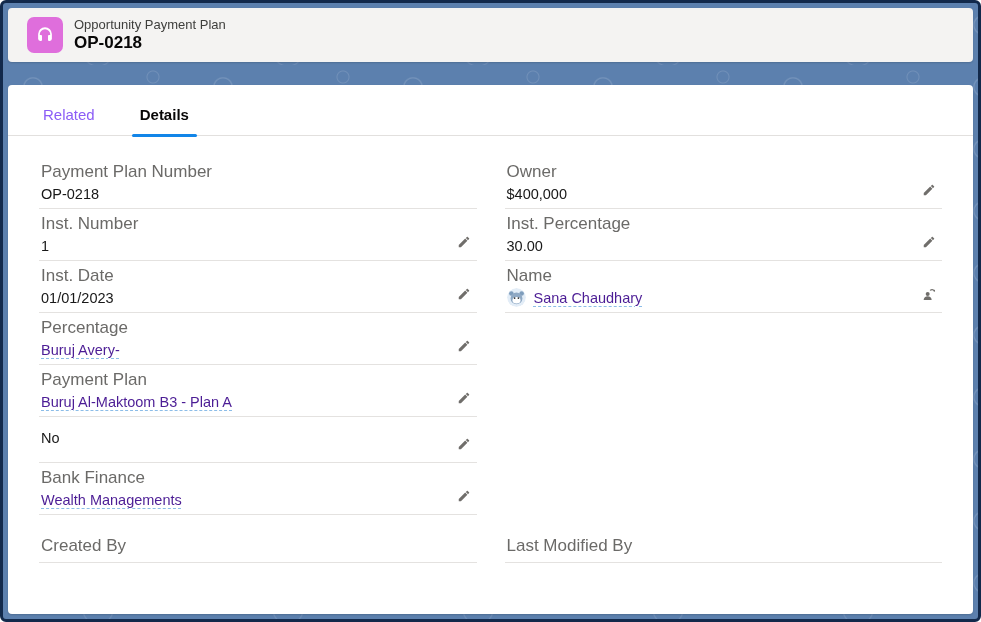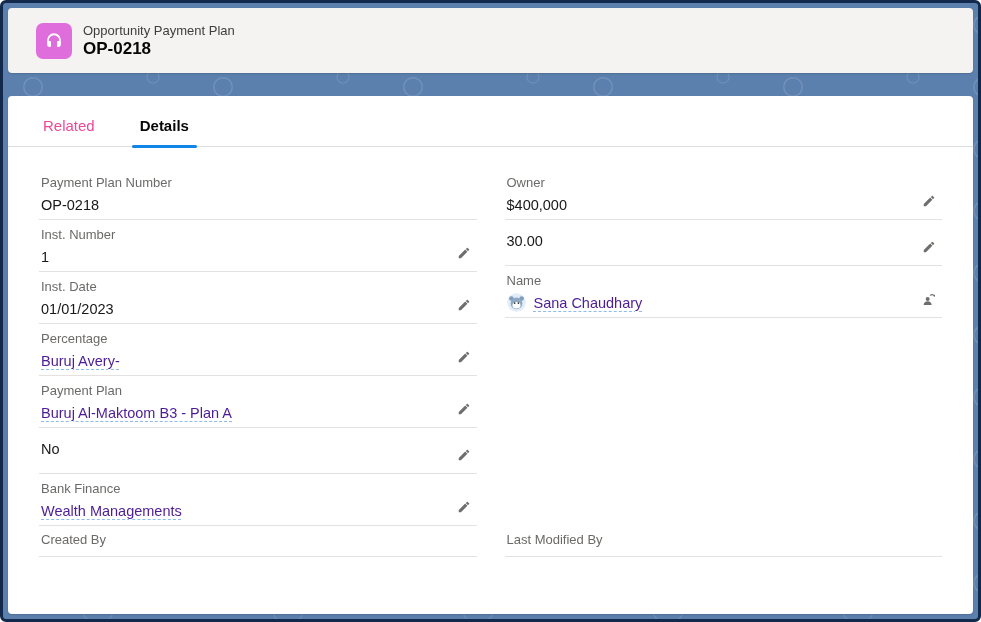--- a/index.html
+++ b/index.html
@@ -16,25 +16,25 @@
       radial-gradient(circle at 30px 22px, rgba(255,255,255,0) 8px, rgba(255,255,255,.16) 9px, rgba(255,255,255,0) 10.5px),
       radial-gradient(circle at 95px 48px, rgba(255,255,255,0) 14px, rgba(255,255,255,.11) 15px, rgba(255,255,255,0) 16.5px),
       radial-gradient(circle at 150px 12px, rgba(255,255,255,0) 5px, rgba(255,255,255,.13) 6px, rgba(255,255,255,0) 7px),
       radial-gradient(circle at 60px 40px, rgba(255,255,255,0) 3px, rgba(255,255,255,.10) 4px, rgba(255,255,255,0) 5px);
     background-size:190px 62px;
   }
 
   
   .header-card{
     margin:5px 5px 0 5px;
-    height:65px;
+    height:54px;
     background:#F4F3F2;
     border-radius:4px;
     display:flex; align-items:center;
-    padding:0 28px;
+    padding:0 19px;
     box-shadow:0 1px 2px rgba(0,0,0,.15);
     flex:0 0 auto;
   }
   .entity-icon{
     width:36px; height:36px; border-radius:7px;
     background:#DF6EDC;
     display:flex; align-items:center; justify-content:center;
     flex:0 0 auto;
   }
   .header-text{ margin-left:11px; }
@@ -58,21 +58,21 @@
     display:flex;
     padding:0 16px;
     border-bottom:1px solid #E2E0DE;
     margin-top:8px;
   }
   .tab{
     position:relative;
     padding:13px 4px 12px 4px;
     margin:0 22px 0 15px;
     font-size:15px;
-    color:#ec4899;
+    color:#8b5cf6;
     cursor:pointer;
     background:none; border:none;
     font-family:"Liberation Sans", sans-serif;
   }
   .tab.active{ font-weight:bold; color:#080707; }
   .tab.active::after{
     content:""; position:absolute; left:-4px; right:-4px; bottom:-2px;
     height:3px; background:#1285E8; border-radius:2px;
   }
 
@@ -83,21 +83,21 @@
     column-gap:28px;
     padding:21px 31px 0 31px;
   }
   .fieldcol{ display:flex; flex-direction:column; }
   .cell{
     border-bottom:1px solid #E4E2E0;
     padding:7px 2px 3px 2px;
     min-height:46px;
     position:relative;
   }
-  .flabel{ font-size:13px; color:#6B6A68; line-height:16px; }
+  .flabel{ font-size:17px; color:#6B6A68; line-height:16px; }
   .fvalrow{
     display:flex; align-items:center;
     min-height:23px; margin-top:2px;
     padding-right:34px;
     font-size:14.5px; color:#181818;
   }
   .flink{
     color:#4c1d95; text-decoration:underline;
     text-decoration-style:dashed;
     text-decoration-color:rgba(0,109,204,.45);
@@ -113,20 +113,21 @@
     padding:0;
   }
   .avatar{ width:19px; height:19px; border-radius:50%; margin-right:8px; flex:0 0 auto; }
 
   
   .sysrow{
     display:grid;
     grid-template-columns:1fr 1fr;
     column-gap:28px;
     padding:0 31px;
+    margin-top:17px;
   }
   .syscell{ border-bottom:1px solid #E4E2E0; padding:6px 2px 8px 2px; }
 </style>
 </head>
 <body>
 
 <div class="screen">
 
   <div class="header-card">
     <div class="entity-icon">
@@ -240,20 +241,21 @@
               <span>$400,000</span>
             </div>
           <button class="editbtn">
             <svg width="14" height="14" viewBox="0 0 24 24" fill="#706E6B">
                 <path d="M3 17.25V21h3.75L17.8 9.94l-3.75-3.75L3 17.25zM20.7 7.04c.4-.4.4-1.02 0-1.41l-2.34-2.34c-.4-.4-1.02-.4-1.41 0l-1.83 1.83 3.75 3.75 1.83-1.83z"></path>
               </svg>
           </button>
         </div>
 
         <div class="cell">
+          <div class="flabel">Inst. Percentage</div>
           <div class="fvalrow">
               <span>30.00</span>
             </div>
           <button class="editbtn">
             <svg width="14" height="14" viewBox="0 0 24 24" fill="#706E6B">
                 <path d="M3 17.25V21h3.75L17.8 9.94l-3.75-3.75L3 17.25zM20.7 7.04c.4-.4.4-1.02 0-1.41l-2.34-2.34c-.4-.4-1.02-.4-1.41 0l-1.83 1.83 3.75 3.75 1.83-1.83z"></path>
               </svg>
           </button>
         </div>
 

